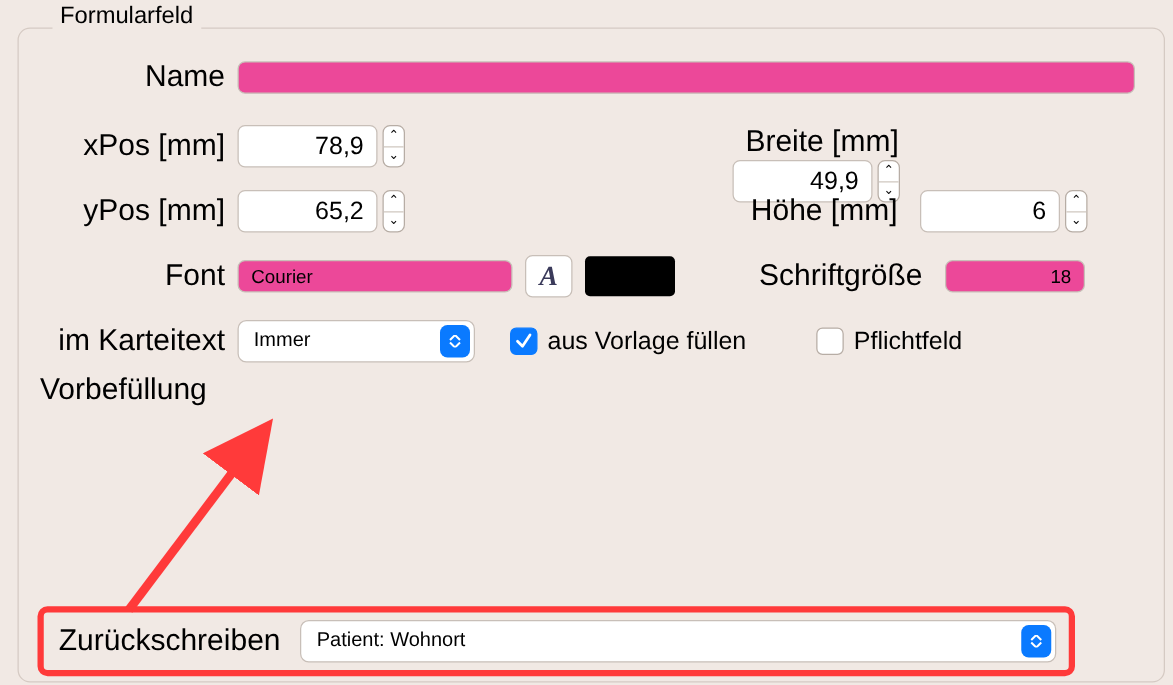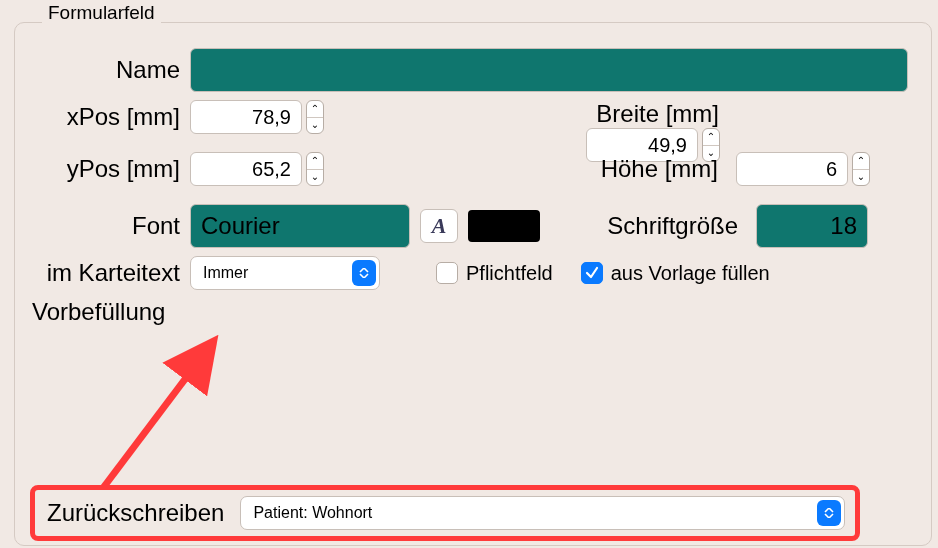--- a/index.html
+++ b/index.html
@@ -35,26 +35,26 @@
   position: absolute;
   display: flex;
   align-items: center;
 }
 .label {
   text-align: right;
   color: #000;
   font-size: 24px;
 }
 .text-input {
-  background: #0f766e;
+  background: #ec4899;
   border: 1px solid #c8bfb8;
   border-radius: 6px;
-  height: 44px;
+  height: 26px;
   padding: 4px 10px;
-  font-size: 24px;
+  font-size: 15px;
   color: #000;
   font-family: inherit;
 }
 .num-field {
   position: relative;
   display: flex;
   align-items: center;
 }
 .num-input {
   background: #fff;
@@ -255,31 +255,31 @@
     </div>
     <div class="select-chevrons">
       <svg viewBox="0 0 10 5">
           <path d="M1 4 L5 0 L9 4" stroke="#fff" stroke-width="1.6" fill="none"></path>
         </svg>
       <svg viewBox="0 0 10 5">
           <path d="M1 1 L5 5 L9 1" stroke="#fff" stroke-width="1.6" fill="none"></path>
         </svg>
     </div>
   </div>
-  <div class="checkbox-wrap" style="margin-left:56px;">
-    <div class="checkbox"></div>
-    <span>Pflichtfeld</span>
-  </div>
   <div class="checkbox-wrap" style="margin-left:28px;">
     <div class="checkbox checked">
       <svg viewBox="0 0 14 14">
           <path d="M2 7 L6 11 L12 2" stroke="#fff" stroke-width="2.2" fill="none" stroke-linecap="round" stroke-linejoin="round"></path>
         </svg>
     </div>
     <span>aus Vorlage füllen</span>
+  </div>
+  <div class="checkbox-wrap" style="margin-left:56px;">
+    <div class="checkbox"></div>
+    <span>Pflichtfeld</span>
   </div>
 </div>
 
 <div class="row" style="left:22px; top:298px;margin-left:10px;">
   <div class="label" style="width:158px; text-align:left; padding-left:0;">Vorbefüllung</div>
 </div>
 
 <svg class="arrow" width="200" height="185">
   <defs>
     <marker id="ah" markerWidth="8" markerHeight="8" refX="6" refY="4" orient="auto">

